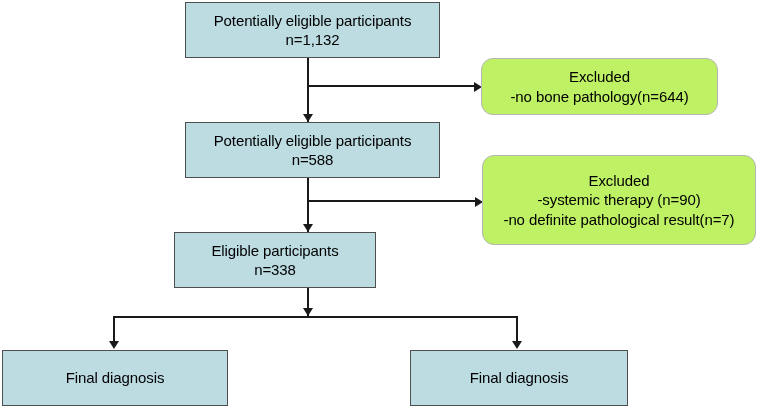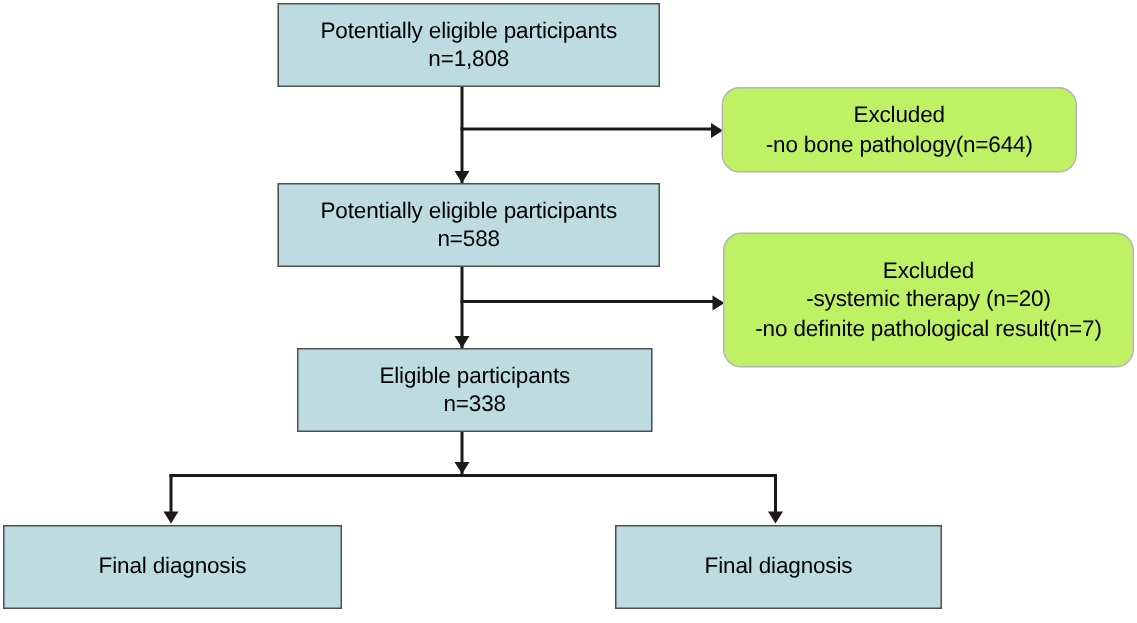--- a/index.html
+++ b/index.html
@@ -72,21 +72,21 @@
     border-left: 8px solid #1a1a1a;
   }
 </style>
 </head>
 <body>
 
 <div id="flowchart">
 
   <div class="node node-main" style="left:185px; top:2px; width:255px; height:56px;">
     <span class="line">Potentially eligible participants</span>
-    <span class="line">n=1,808</span>
+    <span class="line">n=1,132</span>
   </div>
 
   <div class="vline" style="left:307px; top:58px; height:64px;"></div>
   <div class="arrow-down" style="left:303px; top:114px;"></div>
 
   <div class="hline" style="left:307px; top:85px; width:170px;"></div>
   <div class="arrow-right" style="left:474px; top:82px;"></div>
 
   <div class="node node-excluded" style="left:481px; top:58px; width:237px; height:57px;">
     <span class="line">Excluded</span>
@@ -99,25 +99,25 @@
   </div>
 
   <div class="vline" style="left:307px; top:178px; height:54px;"></div>
   <div class="arrow-down" style="left:303px; top:224px;"></div>
 
   <div class="hline" style="left:307px; top:200px; width:171px;"></div>
   <div class="arrow-right" style="left:475px; top:197px;"></div>
 
   <div class="node node-excluded" style="left:482px; top:155px; width:274px; height:90px;">
     <span class="line">Excluded</span>
-    <span class="line">-systemic therapy (n=20)</span>
+    <span class="line">-systemic therapy (n=90)</span>
     <span class="line">-no definite pathological result(n=7)</span>
   </div>
 
-  <div class="node node-main" style="left:198px; top:232px; width:237px; height:56px;">
+  <div class="node node-main" style="left:174px; top:232px; width:202px; height:56px;">
     <span class="line">Eligible participants</span>
     <span class="line">n=338</span>
   </div>
 
   <div class="vline" style="left:307px; top:288px; height:28px;"></div>
   <div class="arrow-down" style="left:303px; top:308px;"></div>
   <div class="hline" style="left:113px; top:316px; width:405px;"></div>
   <div class="vline" style="left:113px; top:316px; height:30px;"></div>
   <div class="arrow-down" style="left:109px; top:341px;"></div>
   <div class="vline" style="left:516px; top:316px; height:30px;"></div>

